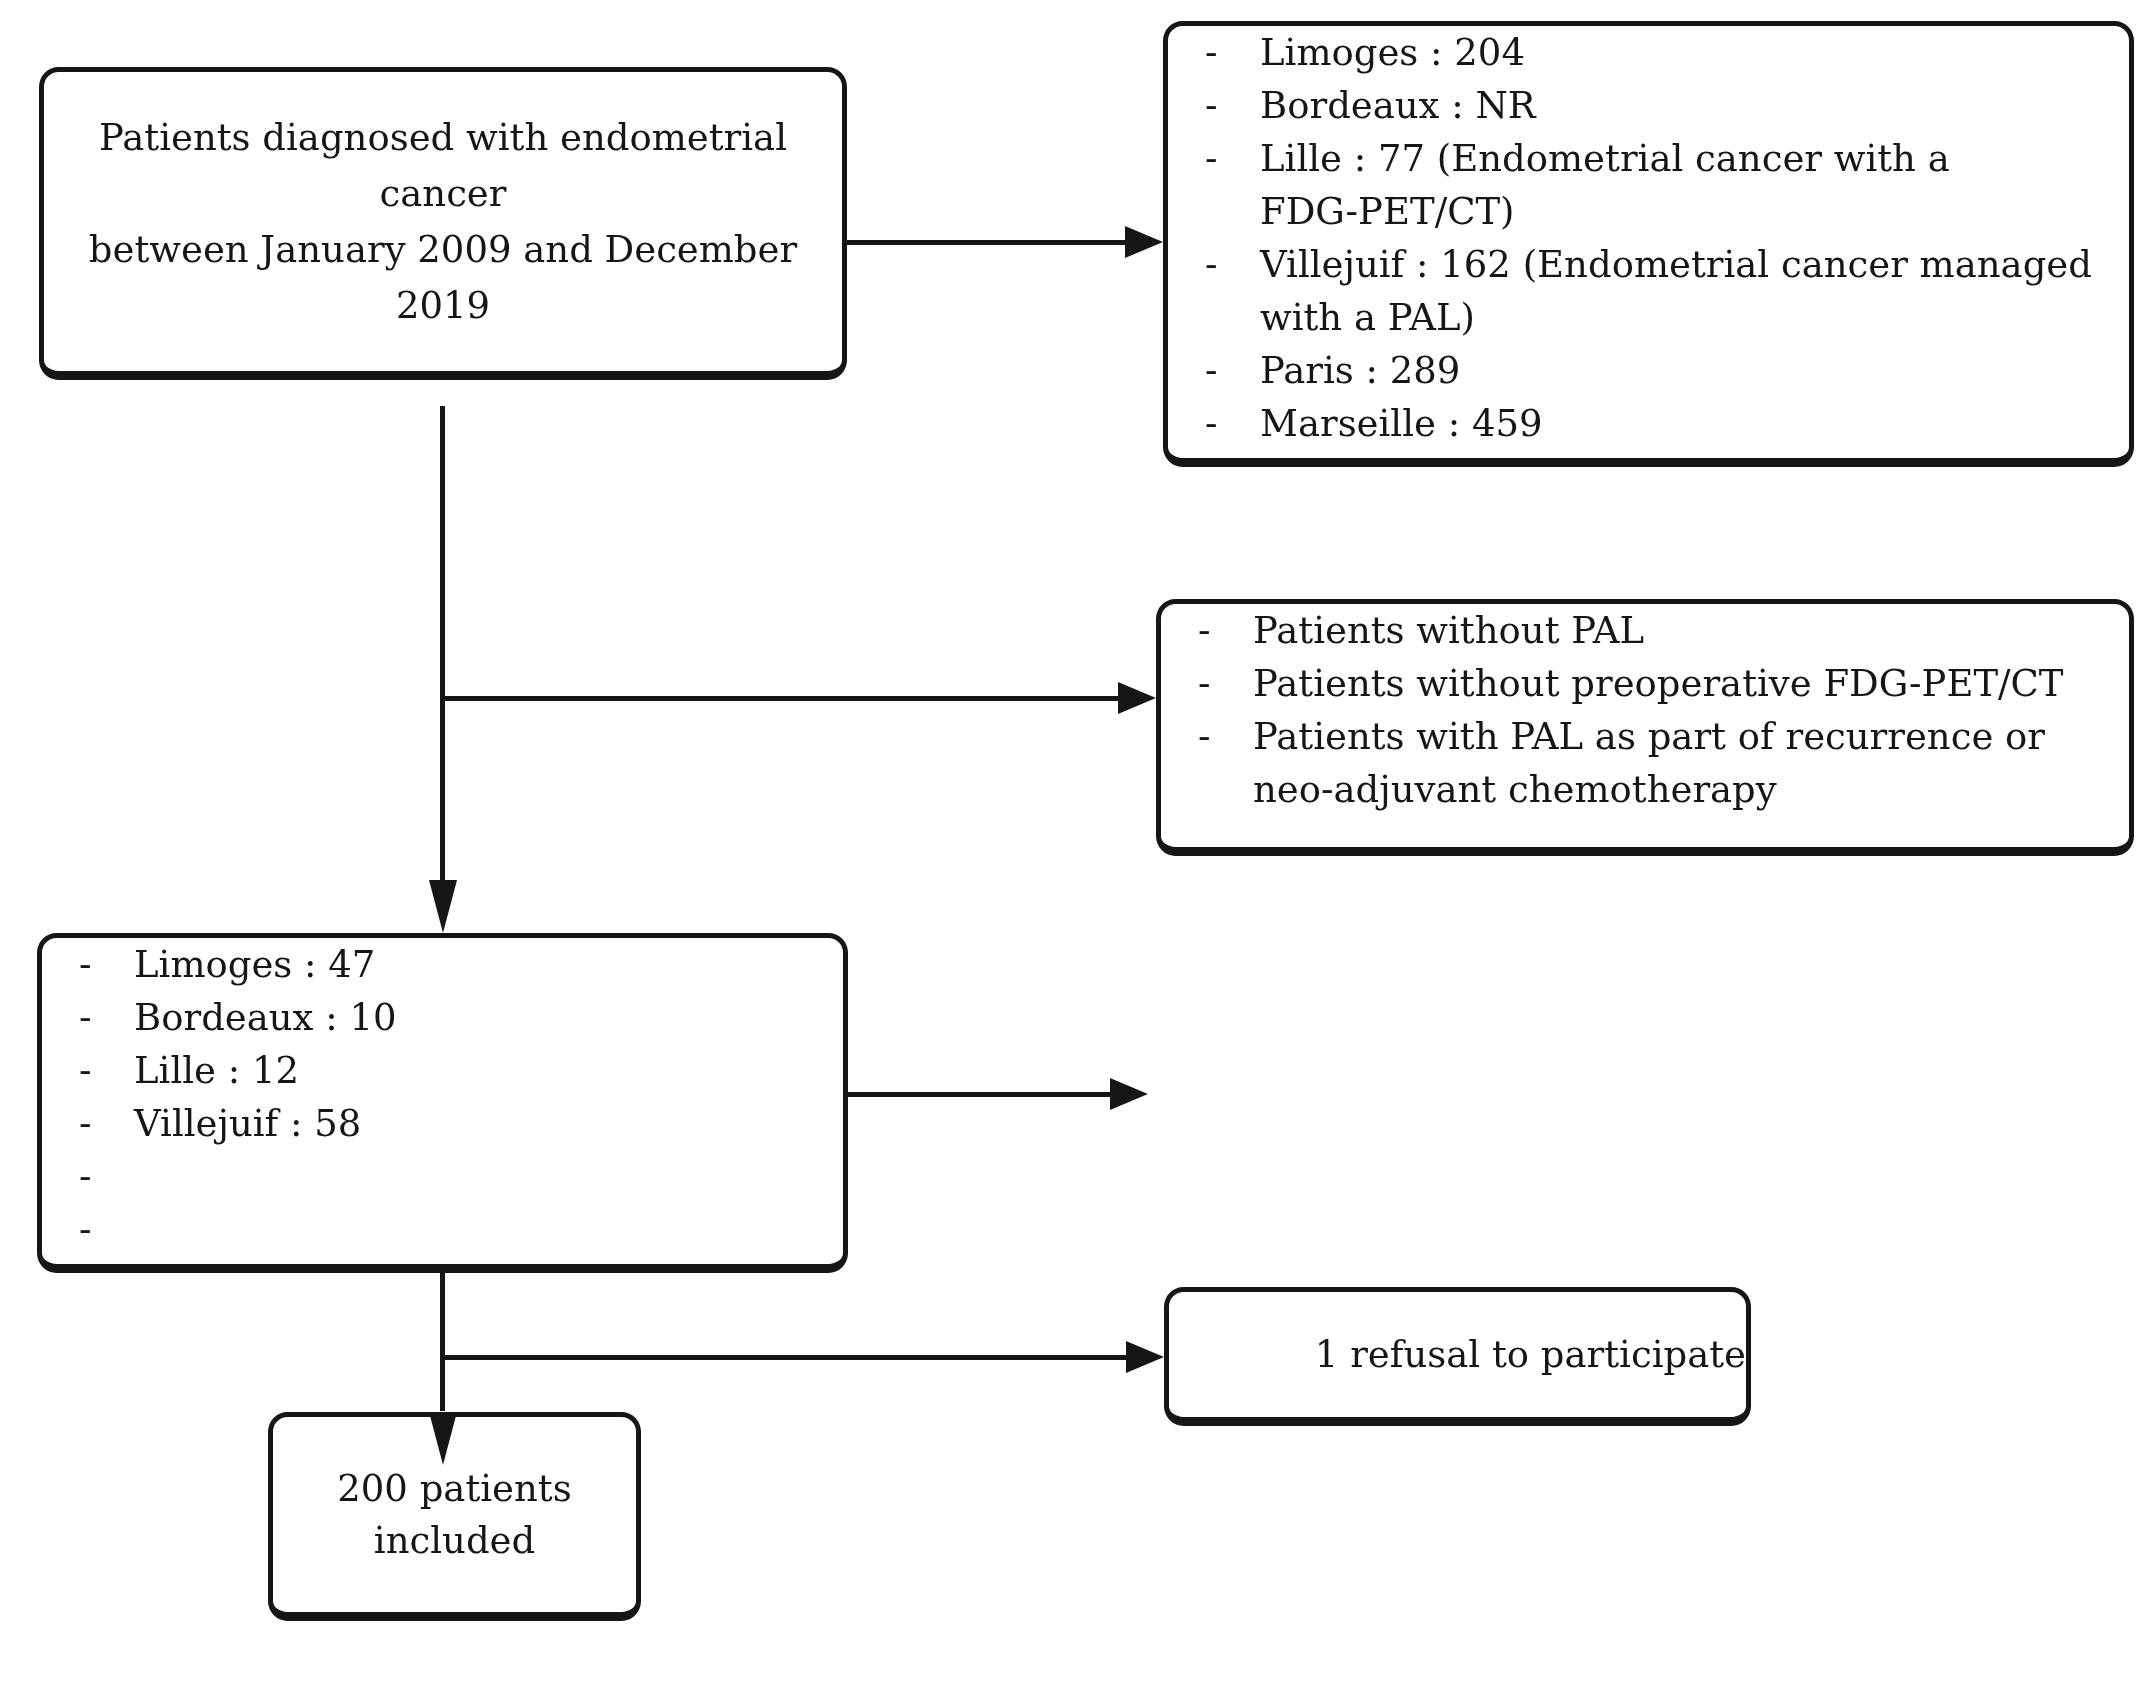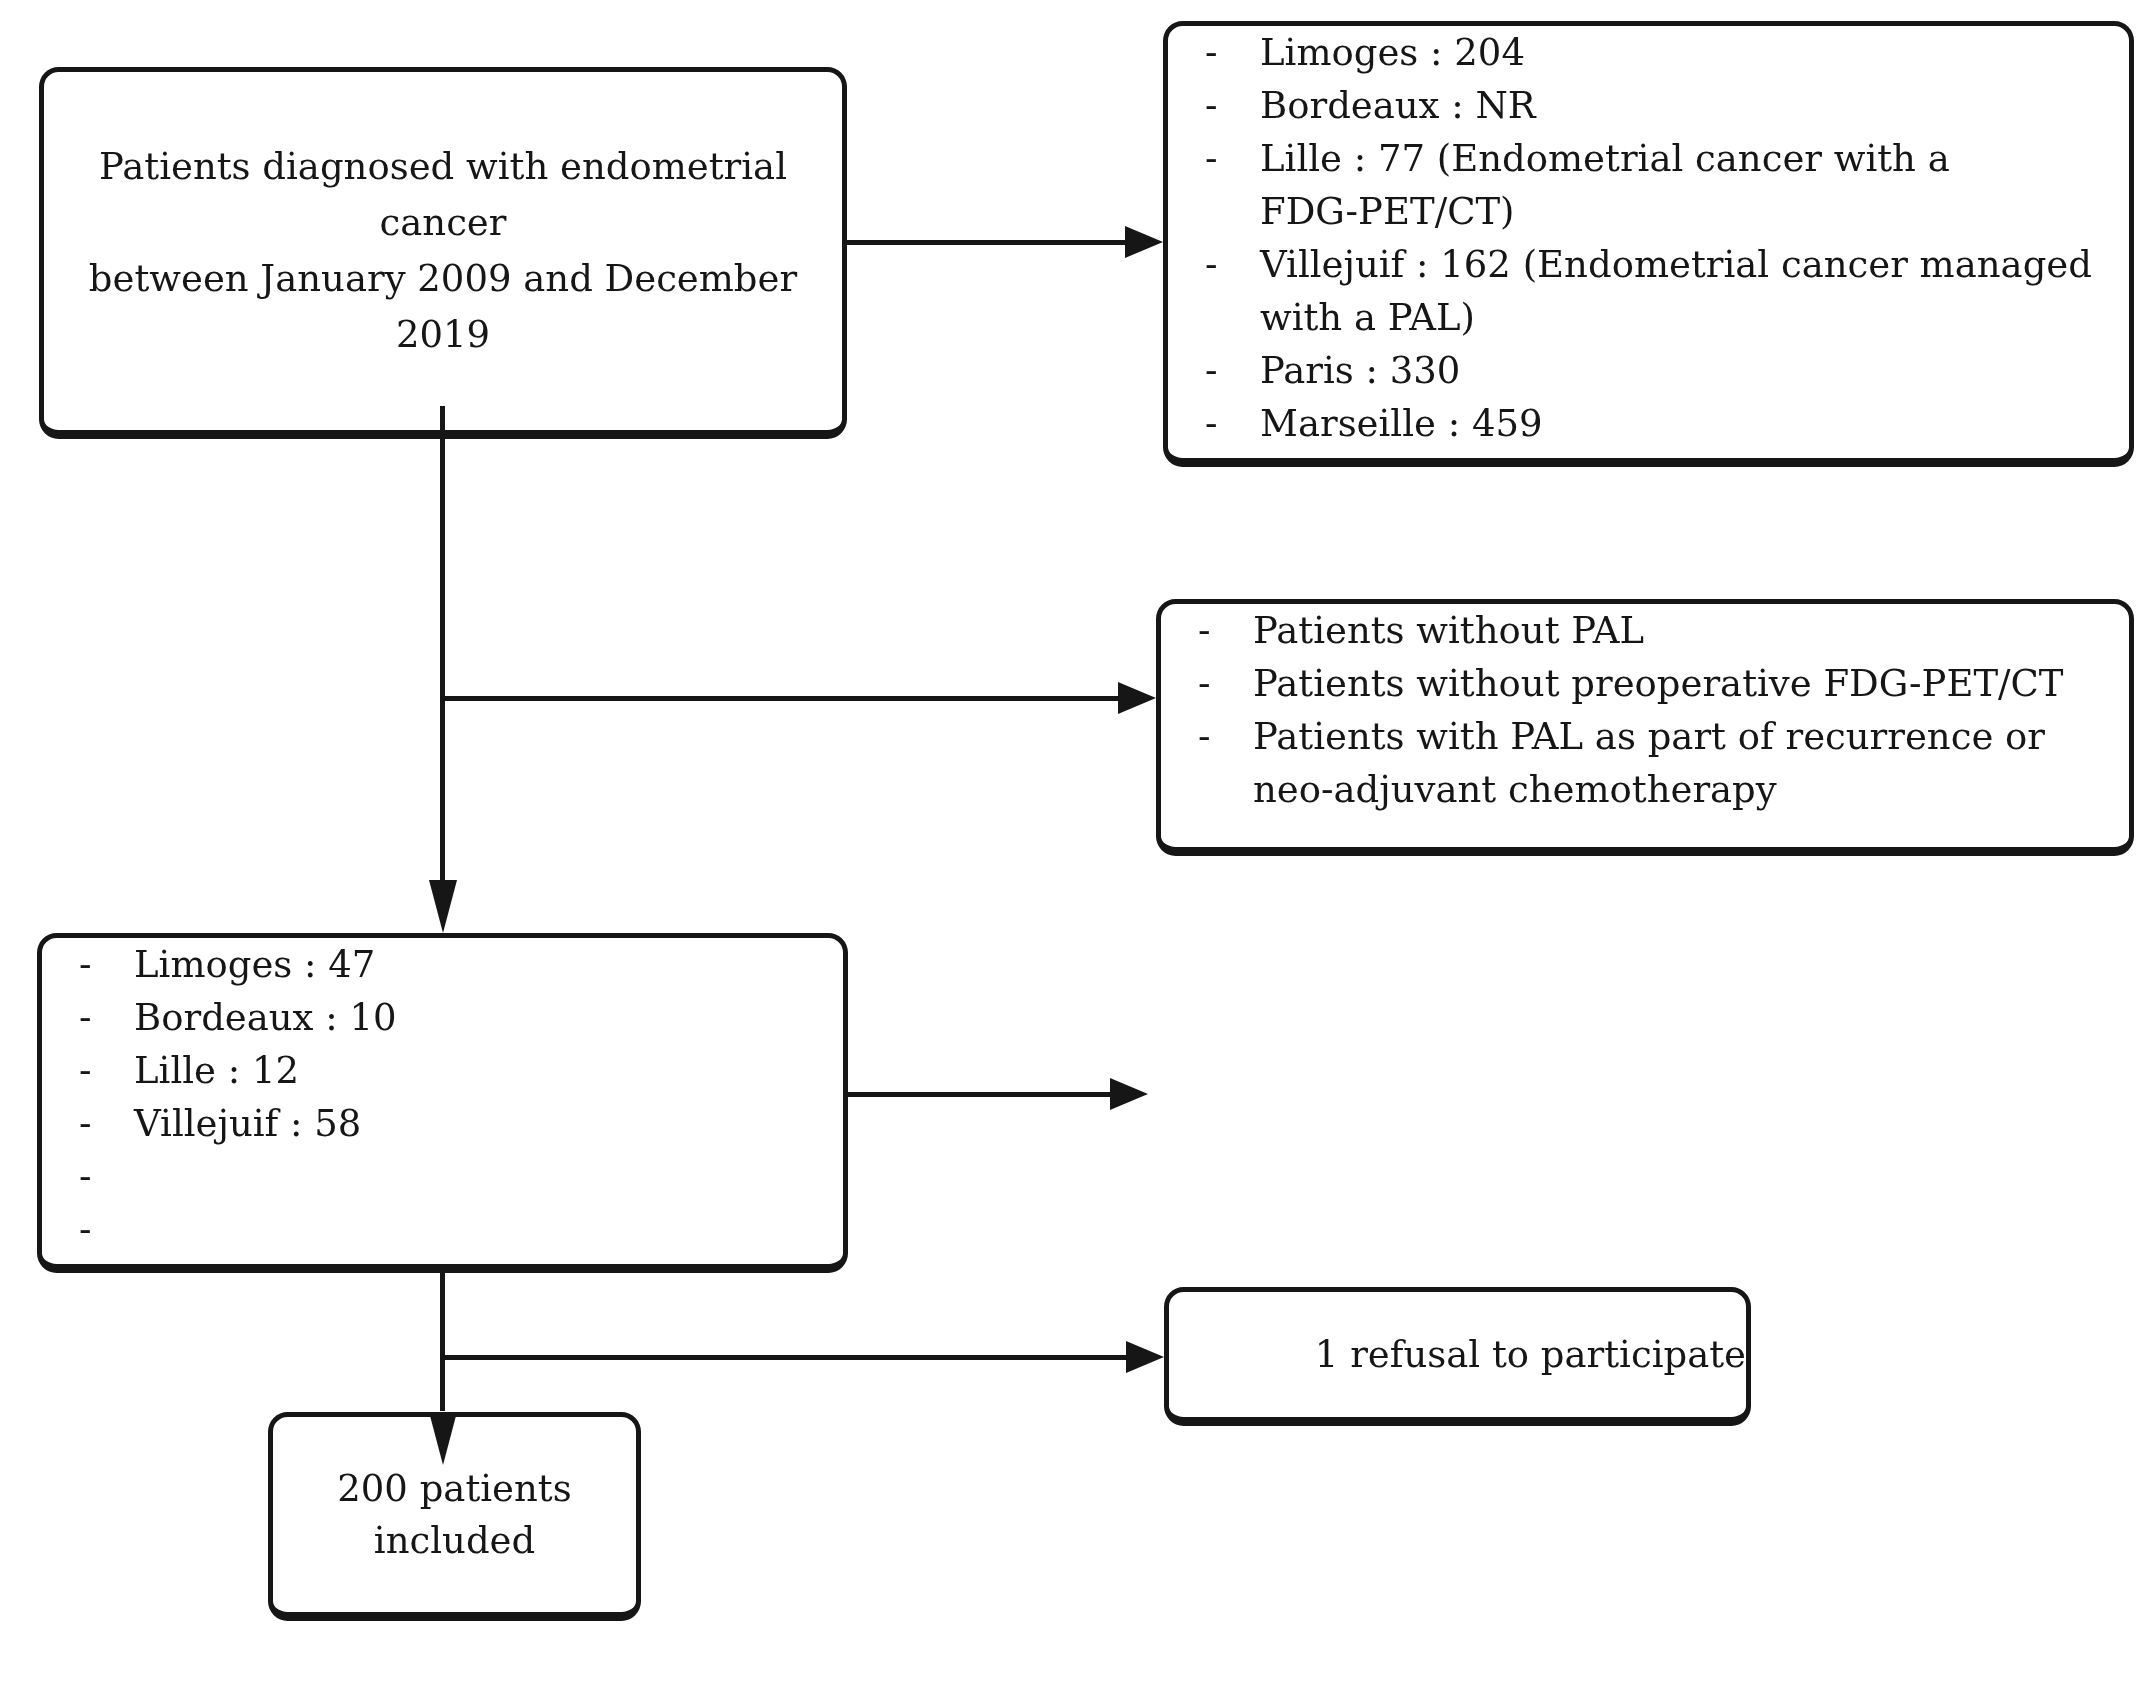--- a/index.html
+++ b/index.html
@@ -67,21 +67,21 @@
     border-left:14px solid transparent;
     border-right:14px solid transparent;
     border-top:53px solid var(--ink);
   }
 </style>
 </head>
 <body>
 
 <div id="canvas">
 
-  <div class="box center-txt" style="left:39px;top:67px;width:808px;height:372px;">
+  <div class="box center-txt" style="left:39px;top:67px;width:808px;height:313px;">
     <span>Patients diagnosed with endometrial cancer
 between January 2009 and December 2019</span>
   </div>
 
   <div class="box" style="left:1163px;top:21px;width:971px;height:446px;">
     <ul class="items pad-screened">
       <li>
         <span class="dash">-</span>
         <span class="txt">Limoges : 204</span>
       </li>
@@ -94,21 +94,21 @@
         <span class="txt">Lille : 77 (Endometrial cancer with a
 FDG-PET/CT)</span>
       </li>
       <li>
         <span class="dash">-</span>
         <span class="txt">Villejuif : 162 (Endometrial cancer managed
 with a PAL)</span>
       </li>
       <li>
         <span class="dash">-</span>
-        <span class="txt">Paris : 330</span>
+        <span class="txt">Paris : 289</span>
       </li>
       <li>
         <span class="dash">-</span>
         <span class="txt">Marseille : 459</span>
       </li>
     </ul>
   </div>
 
   <div class="box" style="left:1156px;top:599px;width:978px;height:257px;">
     <ul class="items pad-excluded">

